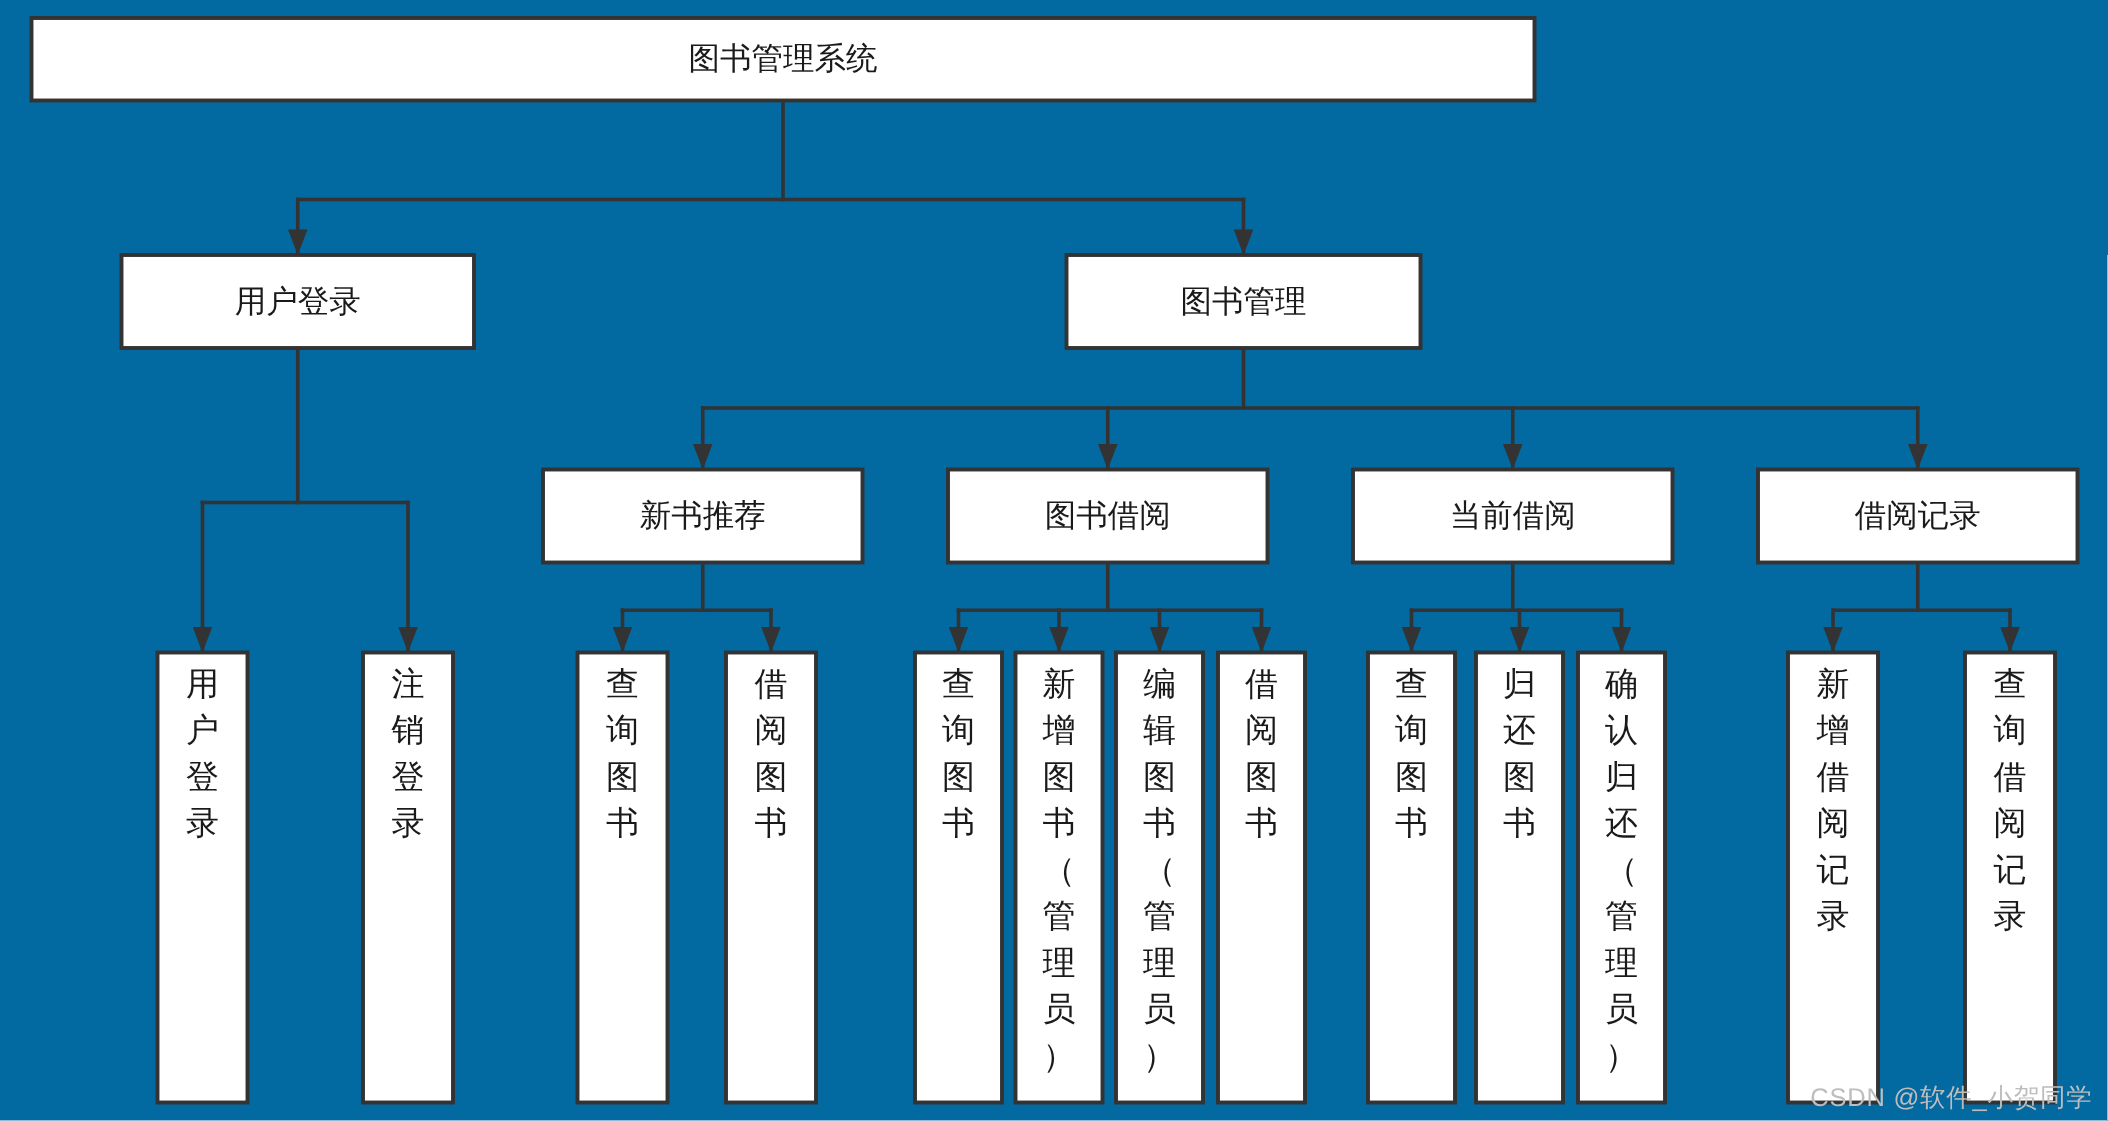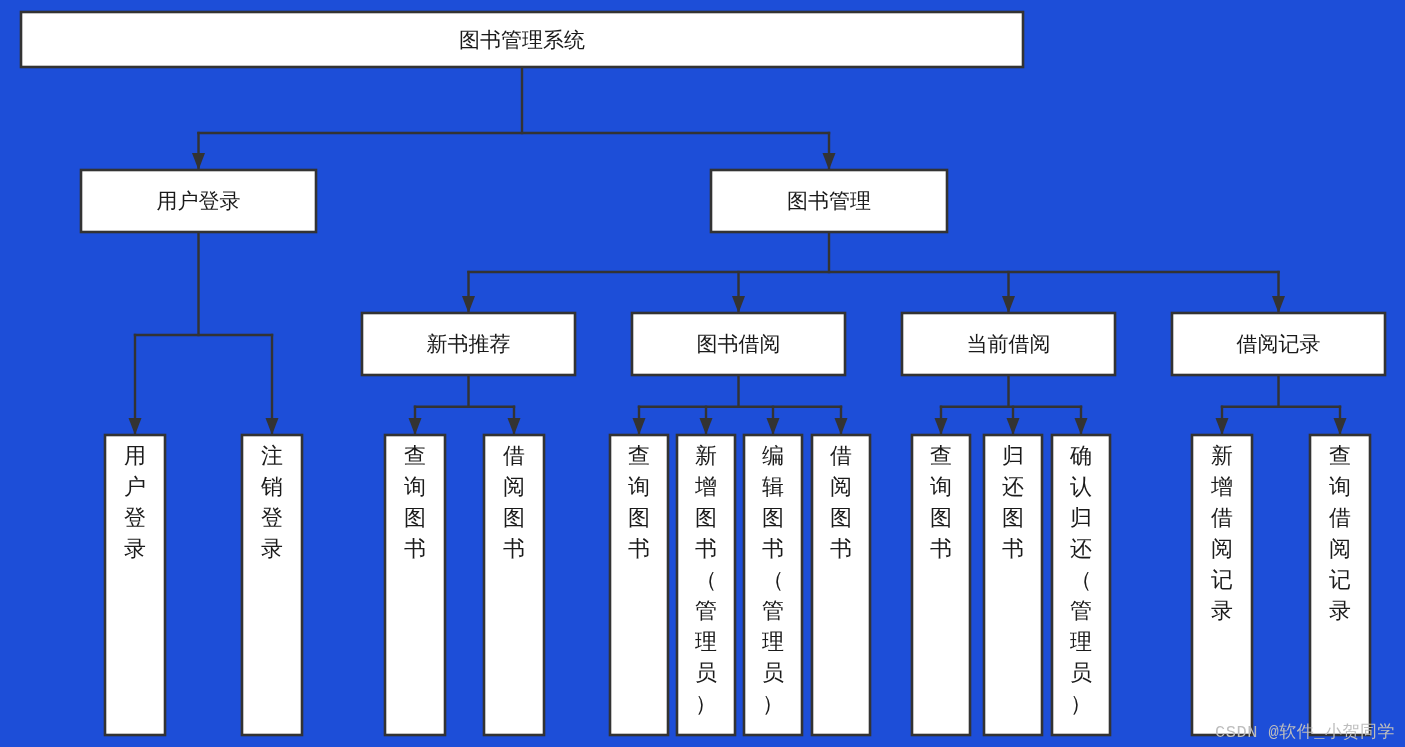--- a/index.html
+++ b/index.html
@@ -4,21 +4,21 @@
 <style>
   html, body {
     margin: 0;
     padding: 0;
     background: #ffffff;
   }
   #page {
     position: relative;
     width: 1405px;
     height: 747px;
-    background: #1d4ed8;
+    background: #0369a1;
     font-family: "DejaVu Sans", "Liberation Sans", sans-serif;
     overflow: hidden;
   }
   #diagram {
     position: absolute;
     left: 0;
     top: 0;
     width: 1405px;
     height: 747px;
   }
@@ -47,21 +47,21 @@
     stroke-linecap: square;
   }
   .edge-arrow {
     fill: #333333;
     stroke: none;
   }
   .watermark {
     position: absolute;
     right: 10px;
     bottom: 4px;
-    font-family: Liberation Mono, monospace;
+    font-family: Liberation Sans, sans-serif;
     font-size: 17px;
     color: #bdbdbd;
     white-space: nowrap;
     letter-spacing: 0.5px;
   }
 </style>
 </head>
 <body>
 
 <div id="page">

